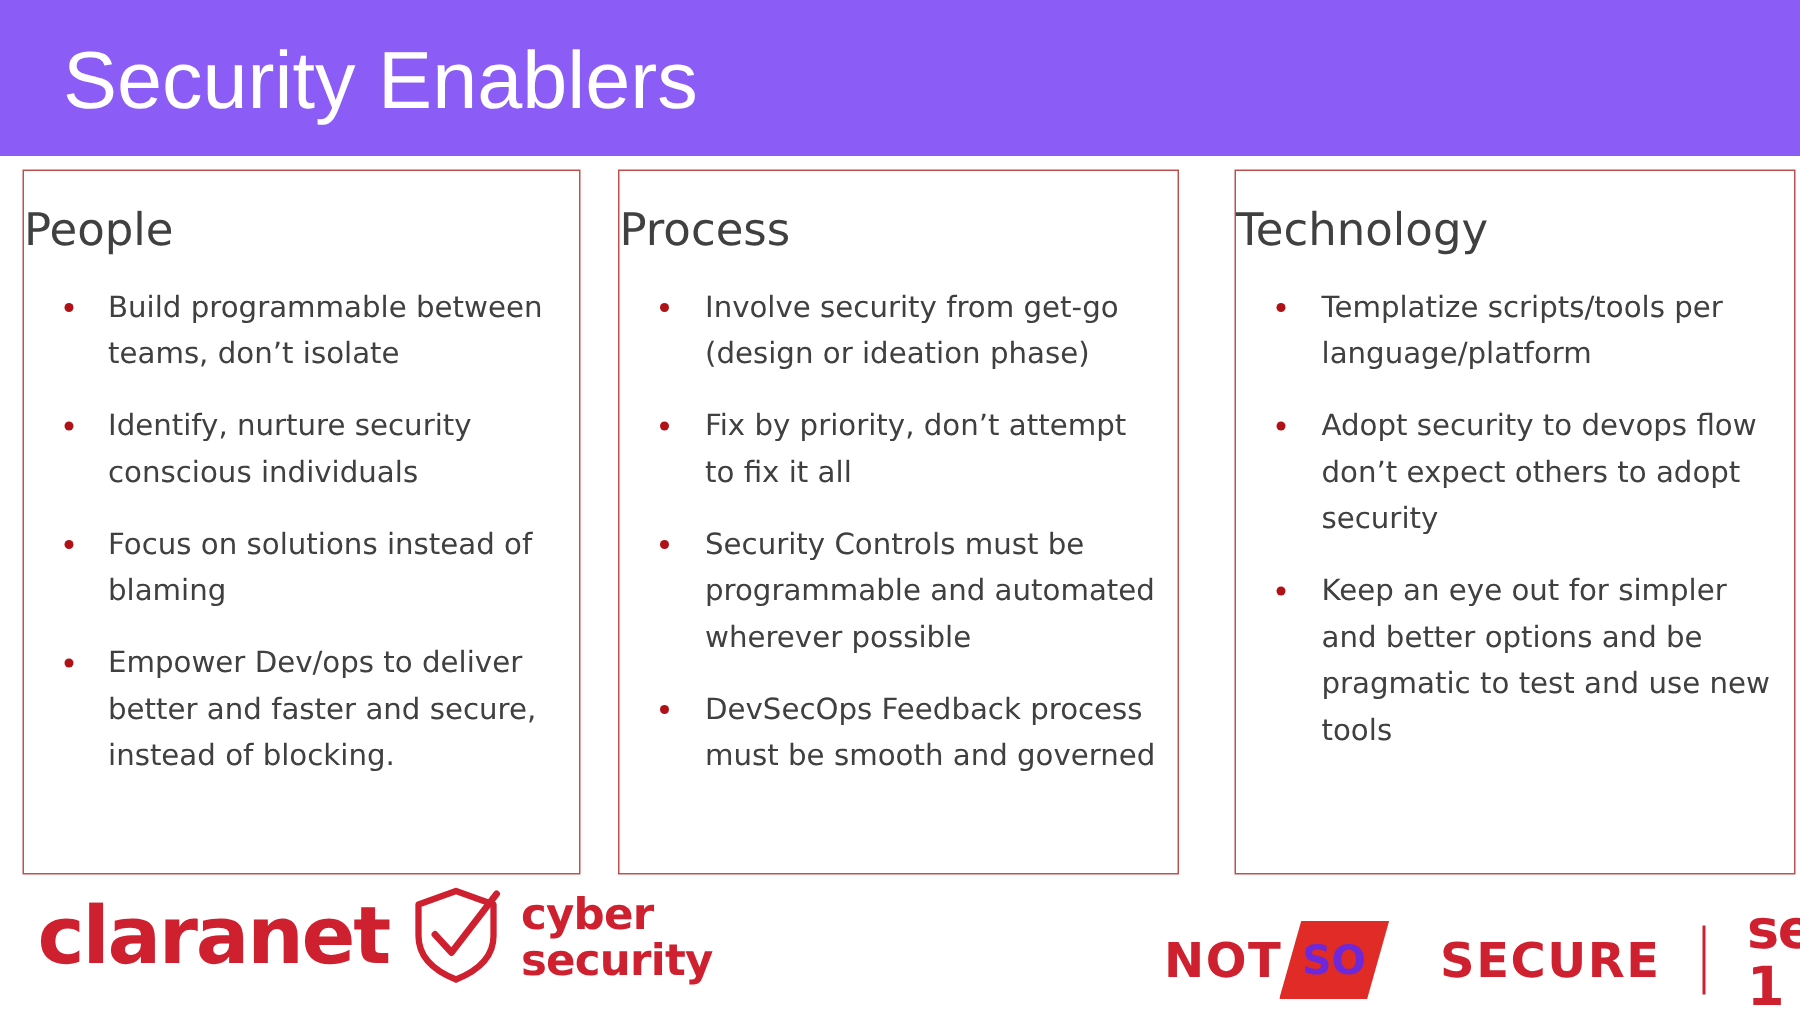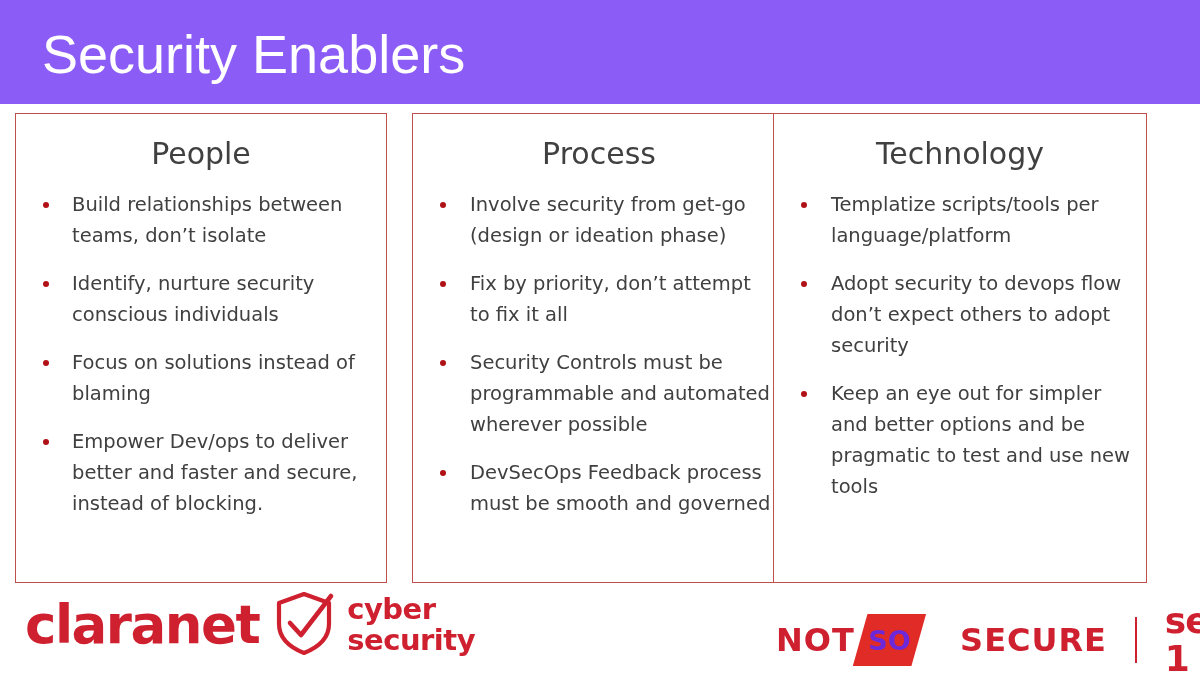--- a/index.html
+++ b/index.html
@@ -45,24 +45,24 @@
   .panel {
     position: absolute;
     top: 113px;
     height: 470px;
     background: #ffffff;
     border: 1.5px solid #c0504d;
     box-sizing: border-box;
   }
   #panel-people     { left: 15px;  width: 372px; }
   #panel-process    { left: 412px; width: 374px; }
-  #panel-technology { left: 773px; width: 374px; }
+  #panel-technology { left: 823px; width: 374px; }
 
   .panel-title {
-    text-align: center;
+    text-align: left;
     font-family: "DejaVu Sans", sans-serif;
     font-size: 30px;
     font-weight: 400;
     color: #404040;
     margin-top: 21px;
     margin-bottom: 3px;
     line-height: 38px;
   }
 
   .bullet-list {
@@ -196,21 +196,21 @@
 
 <div id="slide">
 
   <div id="header-band">
     <div id="slide-title">Security Enablers</div>
   </div>
 
   <div class="panel" id="panel-people">
     <div class="panel-title">People</div>
     <ul class="bullet-list">
-      <li class="bullet-item">Build relationships between teams, don’t isolate</li>
+      <li class="bullet-item">Build programmable between teams, don’t isolate</li>
       <li class="bullet-item">Identify, nurture security conscious individuals</li>
       <li class="bullet-item">Focus on solutions instead of blaming</li>
       <li class="bullet-item">Empower Dev/ops to deliver better and faster and secure, instead of blocking.</li>
     </ul>
   </div>
 
   <div class="panel" id="panel-process">
     <div class="panel-title">Process</div>
     <ul class="bullet-list">
       <li class="bullet-item">Involve security from get-go (design or ideation phase)</li>

